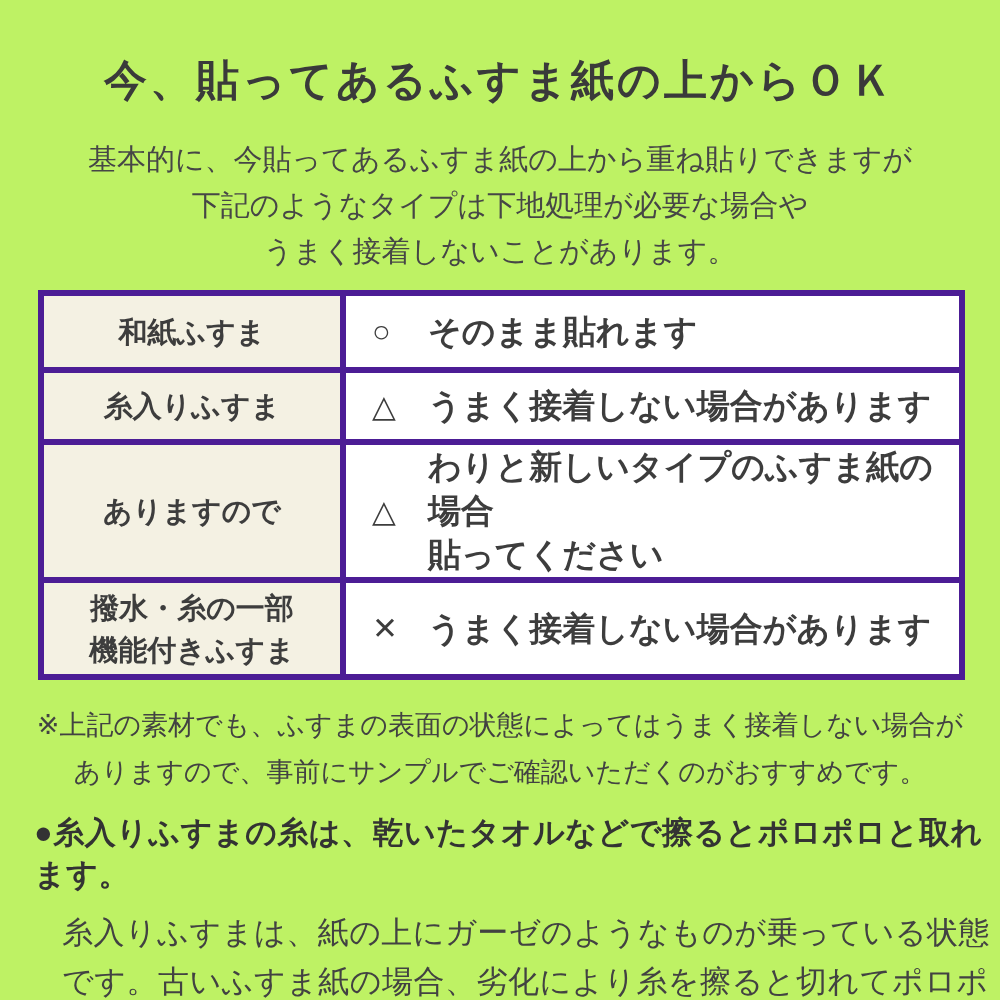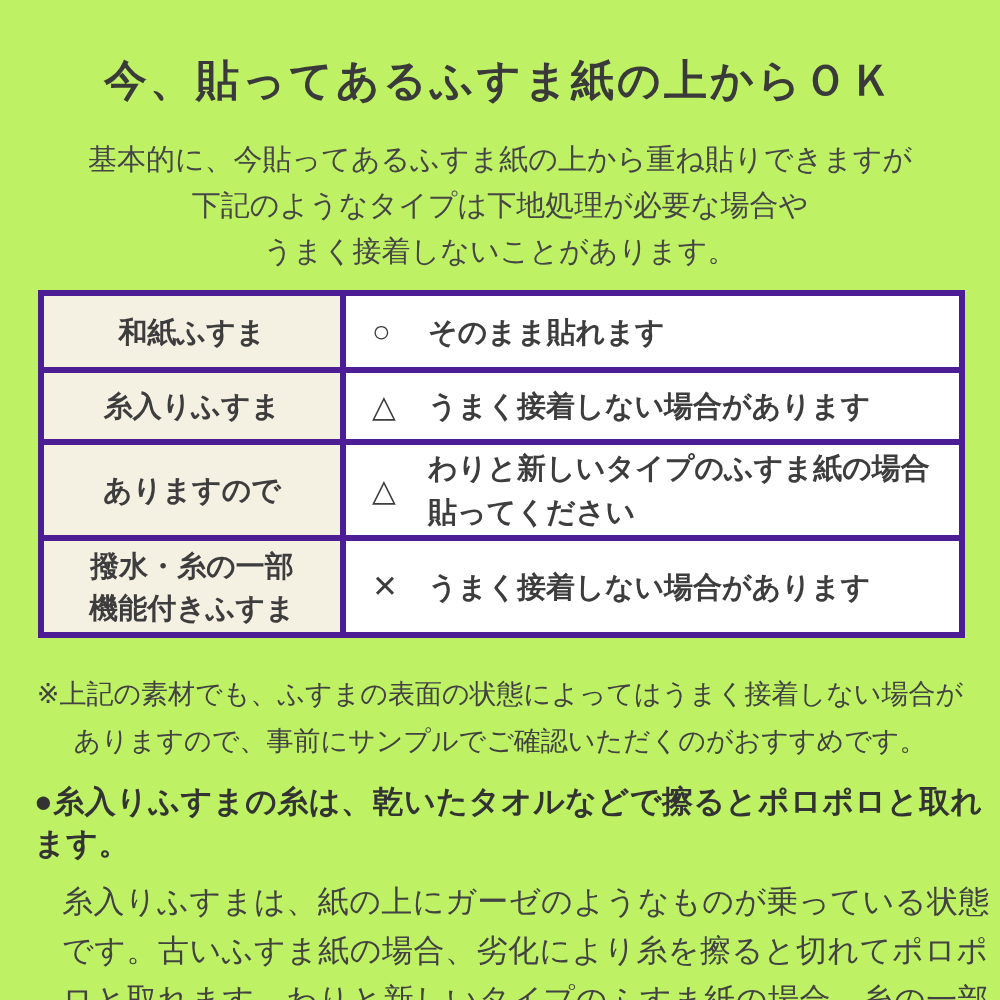--- a/index.html
+++ b/index.html
@@ -61,31 +61,31 @@
     padding-left: 26px;
   }
   .symbol {
     display: inline-block;
     width: 56px;
     font-size: 31px;
     color: #3d3d3d;
     flex: 0 0 56px;
   }
   .desc-text {
-    font-size: 29px;
+    font-size: 33px;
     line-height: 44px;
     color: #3d3d3d;
     white-space: pre-line;
   }
   .row-1 { height: 77px; }
   .row-2 { height: 72px; }
   .row-3 { height: 96px; }
   .row-4 { height: 97px; }
   .note {
-    margin-top: 33px;
+    margin-top: 22px;
     text-align: center;
     font-size: 27px;
     line-height: 47px;
     color: #424242;
     white-space: pre-line;
   }
   .bullet-heading {
     margin: 16px 12px 0 34px;
     font-size: 31px;
     font-weight: bold;

